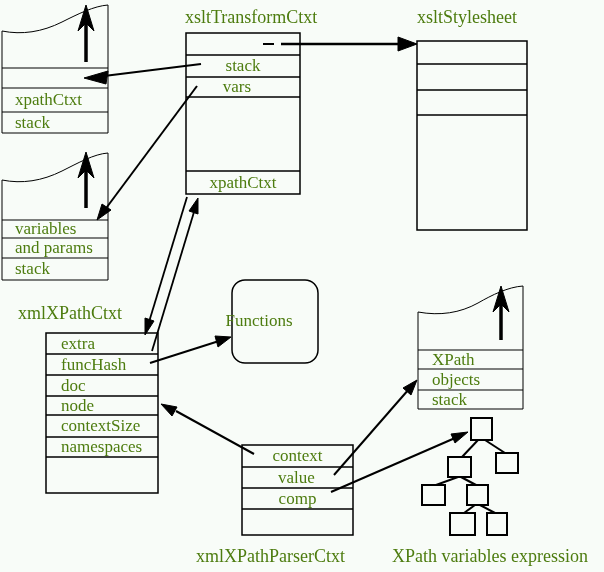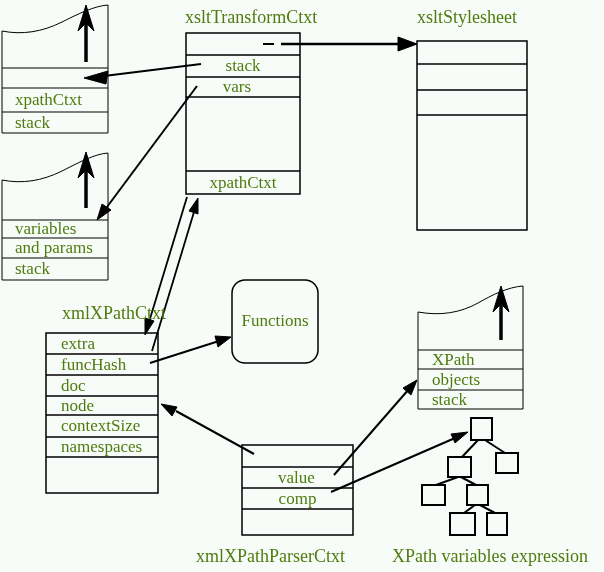--- a/index.html
+++ b/index.html
@@ -143,44 +143,45 @@
       <rect x="448" y="457" width="23" height="20"></rect>
       <rect x="422" y="485" width="23" height="20"></rect>
       <rect x="467" y="485" width="21" height="20"></rect>
       <rect x="450" y="513" width="25" height="22"></rect>
       <rect x="487" y="513" width="20" height="22"></rect>
     </g>
   </svg>
 
   <div class="t title" style="left:185px;top:7px;">xsltTransformCtxt</div>
   <div class="t title" style="left:417px;top:7px;">xsltStylesheet</div>
-  <div class="t title" style="left:18px;top:303px;margin-left:44px;">xmlXPathCtxt</div>
+  <div class="t title" style="left:18px;top:303px;">xmlXPathCtxt</div>
   <div class="t title" style="left:196px;top:546px;">xmlXPathParserCtxt</div>
   <div class="t title" style="left:392px;top:546px;">XPath variables expression</div>
 
   <div class="t c" style="left:187px;top:55px;width:112px;line-height:22px;">stack</div>
   <div class="t c" style="left:187px;top:77px;width:100px;line-height:20px;">vars</div>
   <div class="t c" style="left:187px;top:171px;width:112px;line-height:23px;">xpathCtxt</div>
 
   <div class="t" style="left:61px;top:333px;line-height:21px;">extra</div>
   <div class="t" style="left:61px;top:354px;line-height:21px;">funcHash</div>
   <div class="t" style="left:61px;top:375px;line-height:21px;">doc</div>
   <div class="t" style="left:61px;top:396px;line-height:19px;">node</div>
   <div class="t" style="left:61px;top:415px;line-height:22px;">contextSize</div>
   <div class="t" style="left:61px;top:437px;line-height:20px;">namespaces</div>
 
+  <div class="t c" style="left:243px;top:445px;width:109px;line-height:22px;">context</div>
   <div class="t c" style="left:243px;top:467px;width:107px;line-height:21px;">value</div>
   <div class="t c" style="left:243px;top:488px;width:109px;line-height:21px;">comp</div>
 
   <div class="t" style="left:15px;top:88px;line-height:24px;">xpathCtxt</div>
   <div class="t" style="left:15px;top:112px;line-height:21px;">stack</div>
 
   <div class="t" style="left:15px;top:220px;line-height:18px;">variables</div>
   <div class="t" style="left:15px;top:238px;line-height:20px;">and params</div>
   <div class="t" style="left:15px;top:258px;line-height:22px;">stack</div>
 
   <div class="t" style="left:432px;top:350px;line-height:19px;">XPath</div>
   <div class="t" style="left:432px;top:369px;line-height:21px;">objects</div>
   <div class="t" style="left:432px;top:390px;line-height:19px;">stack</div>
 
-  <div class="t c" style="left:232px;top:311px;width:86px;">Functions</div>
+  <div class="t c" style="left:216px;top:311px;width:86px;">Functions</div>
 
 </div>
 
 </body></html>

